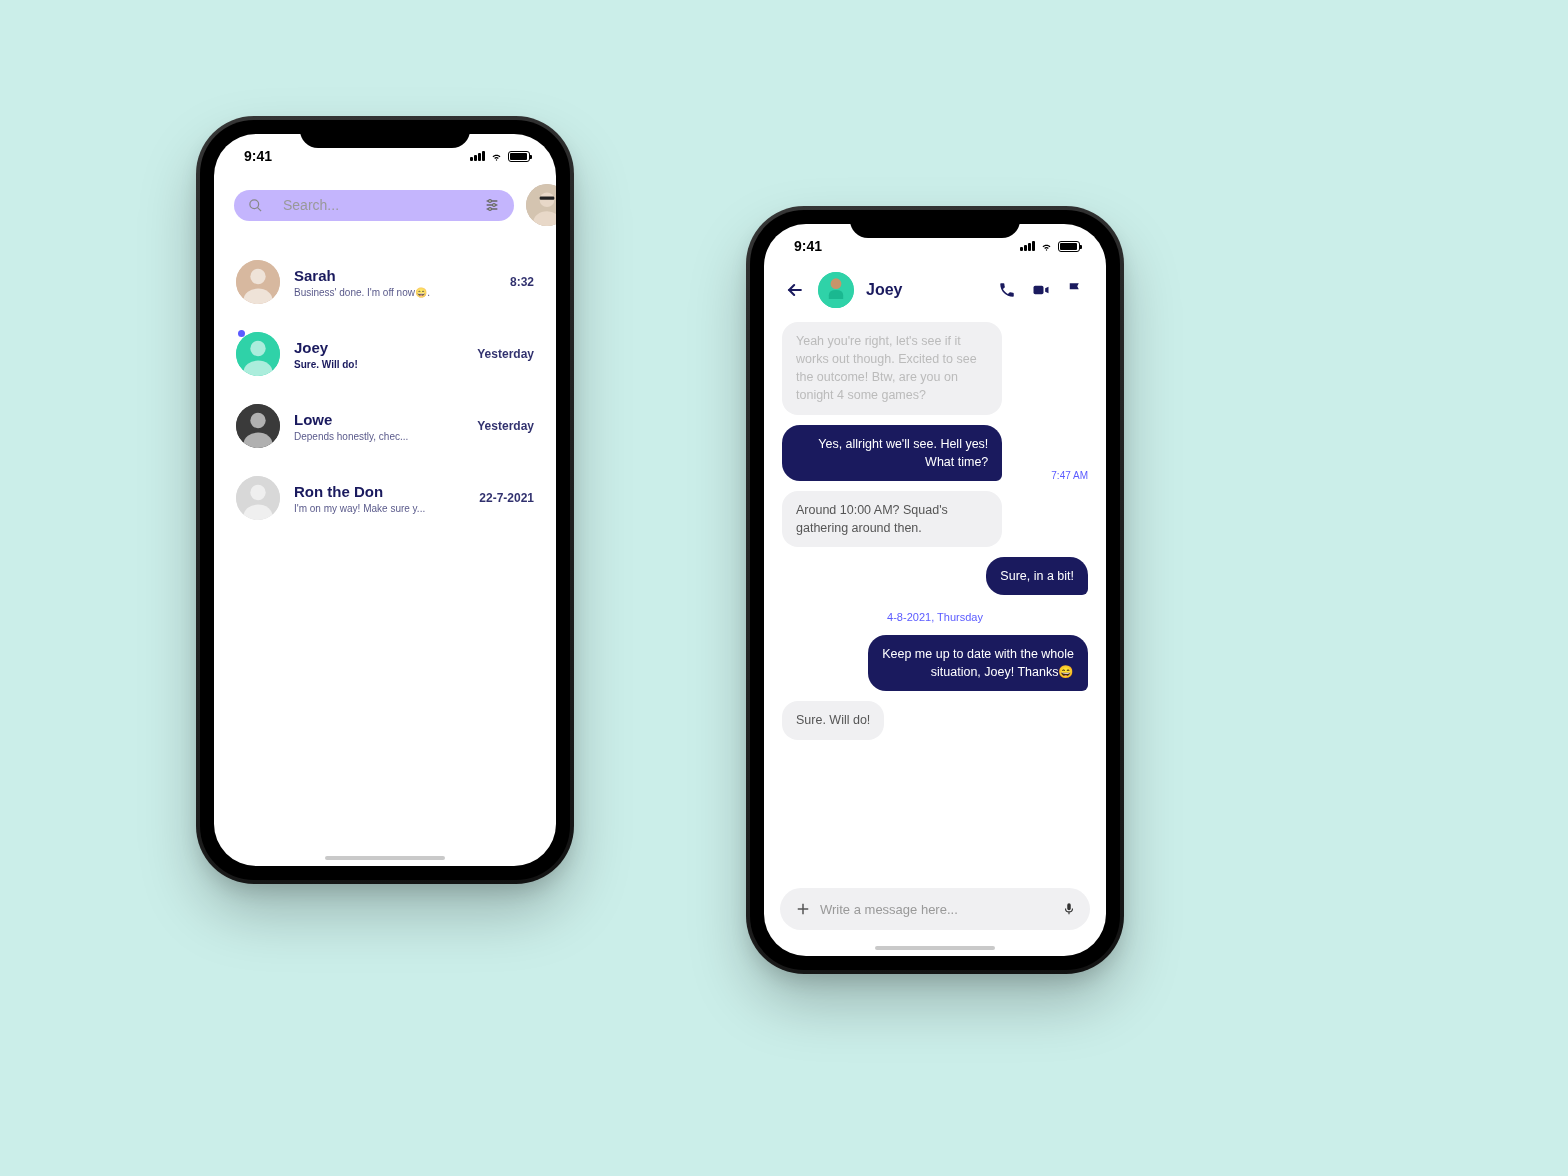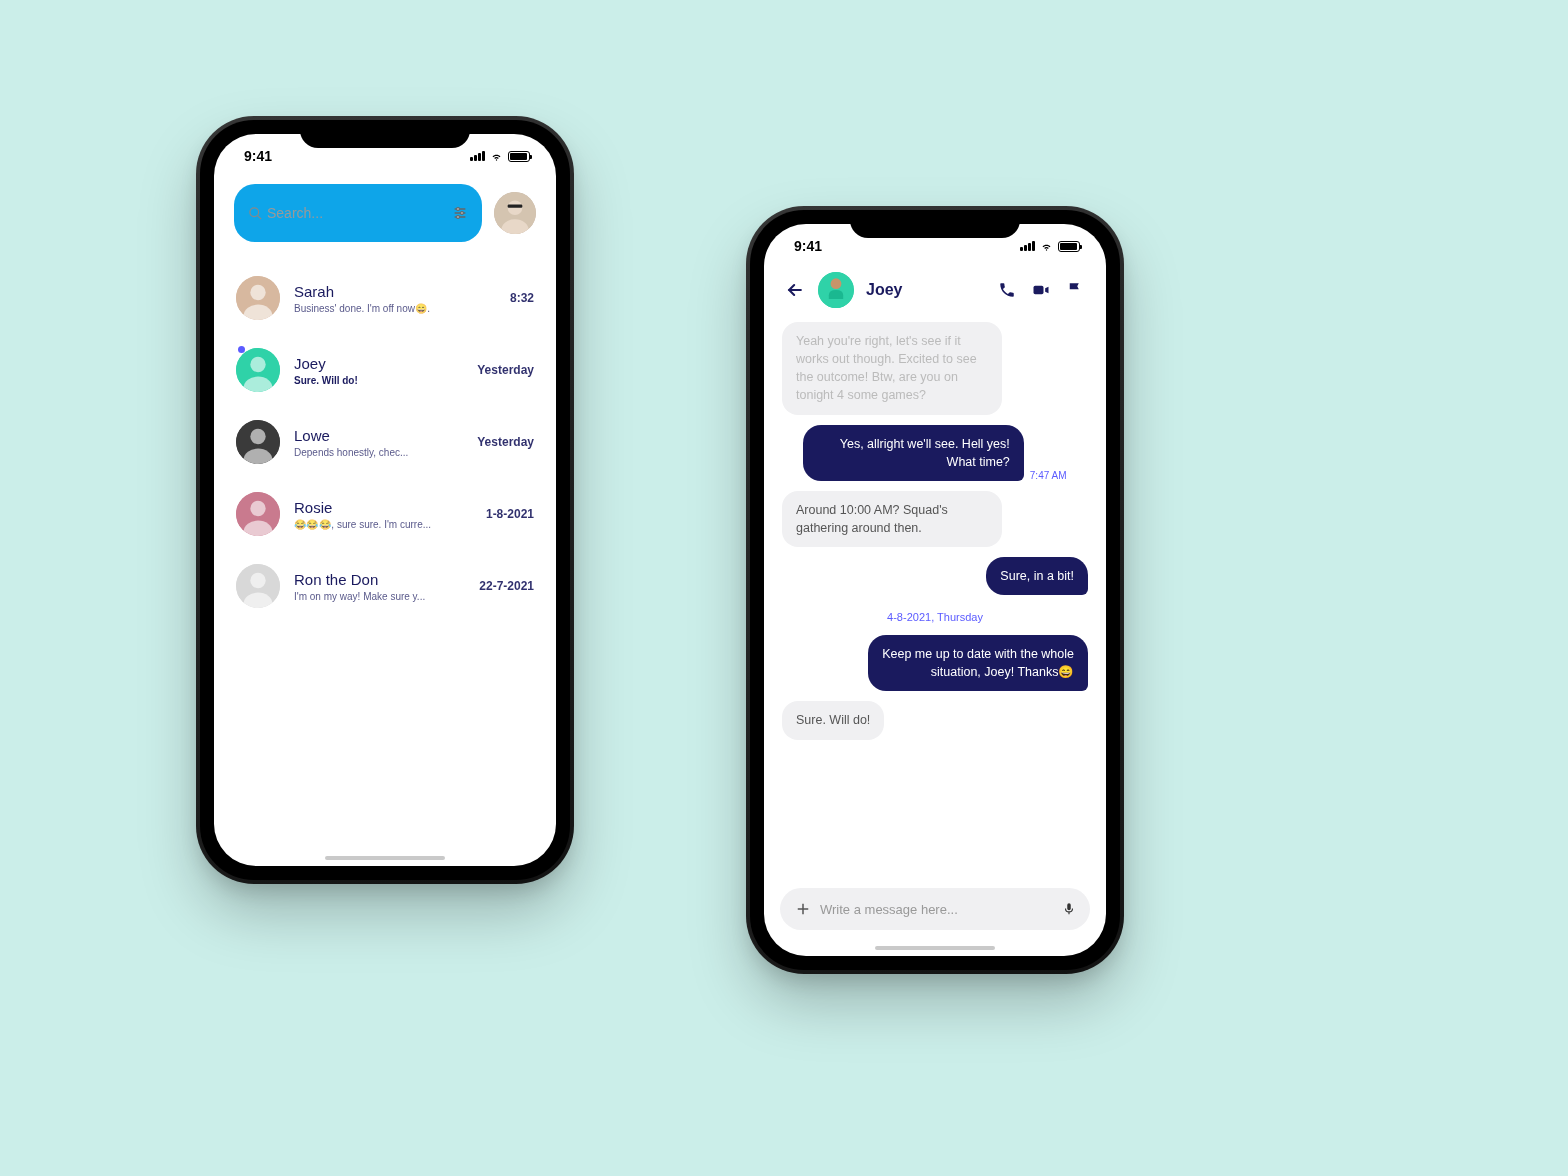--- a/index.html
+++ b/index.html
@@ -63,54 +63,54 @@
   .sig span { width:3px; background:#000; border-radius:1px; }
   .sig span:nth-child(1){height:4px}.sig span:nth-child(2){height:6px}.sig span:nth-child(3){height:8px}.sig span:nth-child(4){height:10px}
   .wifi { width:15px; height:11px; }
   .batt { width:22px; height:11px; border:1px solid #000; border-radius:3px; position:relative; }
   .batt::after{content:'';position:absolute;right:-3px;top:3px;width:2px;height:4px;background:#000;border-radius:0 1px 1px 0;}
   .batt::before{content:'';position:absolute;left:1px;top:1px;bottom:1px;width:17px;background:#000;border-radius:1px;}
 
   
   .topbar { display:flex; align-items:center; gap:12px; padding: 6px 20px 14px; }
   .search {
-    flex:1; height:58px; background:#0ea5e9; border-radius:21px;
-    display:flex; align-items:center; padding:0 14px; gap:4px; color:#888;
+    flex:1; height:31px; background:#c4b5fd; border-radius:21px;
+    display:flex; align-items:center; padding:0 14px; gap:20px; color:#888;
   }
   .search input { flex:1; border:none; background:transparent; font-size:14px; color:#444; outline:none; }
   .search input::placeholder { color:#999; }
   .avatar { width:42px; height:42px; border-radius:50%; flex-shrink:0; display:flex; align-items:center; justify-content:center; font-size:18px; font-weight:600; color:#fff; overflow:hidden; }
   .avatar.sm { width:36px; height:36px; font-size:15px; }
   .tabs { display:flex; padding:0 10px; }
   .tab { flex:1; text-align:center; padding:10px 0 12px; font-size:15px; font-weight:600; color:#999; cursor:pointer; position:relative; }
   .tab.active { color:#1a1a5e; }
   .tab.active::after { content:''; position:absolute; bottom:0; left:10px; right:10px; height:2px; background:#1a1a5e; }
   .chatlist { flex:1; overflow:hidden; padding:6px 0 0; }
   .chatrow { display:flex; align-items:center; gap:14px; padding:14px 22px; position:relative; cursor:pointer; }
   .chatrow .avatar { width:44px; height:44px; }
   .chatinfo { flex:1; min-width:0; }
-  .chatname { font-size:15px; font-weight:400; color:#1a1a5e; margin-bottom:3px; }
+  .chatname { font-size:15px; font-weight:700; color:#1a1a5e; margin-bottom:3px; }
   .chatpreview { font-size:10px; color:#1a1a5e; white-space:nowrap; overflow:hidden; text-overflow:ellipsis; }
   .chatrow.unread .chatpreview { font-weight:700; }
   .chatrow:not(.unread) .chatpreview { opacity:0.75; font-weight:400; }
   .chattime { font-size:12px; font-weight:700; color:#1a1a5e; opacity:0.9; }
   .unread-dot { position:absolute; width:7px; height:7px; background:#5b5bff; border-radius:50%; left:24px; top:12px; }
   .home-ind { position:absolute; bottom:6px; left:50%; transform:translateX(-50%); width:120px; height:4px; background:#c9c9c9; border-radius:3px; }
 
   
   .chat-header { display:flex; align-items:center; gap:12px; padding:4px 20px 10px; }
   .chat-header .title { flex:1; font-weight:700; font-size:16px; color:#1a1a5e; }
   .hicon { width:22px; height:22px; color:#1a1a5e; cursor:pointer; display:flex; align-items:center; justify-content:center; }
   .messages { flex:1; overflow:hidden; padding:4px 18px 10px; display:flex; flex-direction:column; gap:10px; }
   .bubble { max-width:72%; padding:10px 14px; border-radius:18px; font-size:12.5px; line-height:1.45; }
   .bubble.in { background:#f0f0f2; color:#555; border-bottom-left-radius:6px; align-self:flex-start;border-radius:16px; }
   .bubble.in.faded { color:#bbb; }
   .bubble.out { background:#1a1a5e; color:#fff; border-bottom-right-radius:6px; align-self:flex-end; text-align:right; }
   .msgrow { display:flex; align-items:flex-end; gap:6px; }
-  .msgrow.right { justify-content:center; }
+  .msgrow.right { justify-content:space-between; }
   .timestamp { font-size:10px; color:#5b5bff; font-weight:500; }
   .date-sep { text-align:center; font-size:11px; color:#5b5bff; font-weight:500; padding:6px 0 2px; }
   .composer { margin:0 16px 26px; height:42px; background:#f0f0f2; border-radius:21px; display:flex; align-items:center; padding:0 14px; gap:8px; }
   .composer input { flex:1; border:none; background:transparent; font-size:13px; outline:none; }
   .composer input::placeholder { color:#999; }
 </style>
 </head>
 <body>
 
 <div class="phone left">
@@ -197,35 +197,20 @@
               <circle cx="20" cy="20" r="20" fill="#3a3a3a"></circle>
               <circle cx="20" cy="15" r="7" fill="rgba(255,255,255,0.6)"></circle>
               <ellipse cx="20" cy="36" rx="13" ry="10" fill="rgba(255,255,255,0.6)"></ellipse>
             </svg>
     </div>
     <div class="chatinfo">
       <div class="chatname">Lowe</div>
       <div class="chatpreview">Depends honestly, chec...</div>
     </div>
     <div class="chattime">Yesterday</div>
-  </div>
-        <div class="chatrow">
-
-    <div class="avatar" style="background:#c97a8e">
-      <svg viewBox="0 0 40 40" width="44" height="44">
-              <circle cx="20" cy="20" r="20" fill="#c97a8e"></circle>
-              <circle cx="20" cy="15" r="7" fill="rgba(255,255,255,0.6)"></circle>
-              <ellipse cx="20" cy="36" rx="13" ry="10" fill="rgba(255,255,255,0.6)"></ellipse>
-            </svg>
-    </div>
-    <div class="chatinfo">
-      <div class="chatname">Rosie</div>
-      <div class="chatpreview">😂😂😂, sure sure. I'm curre...</div>
-    </div>
-    <div class="chattime">1-8-2021</div>
   </div>
         <div class="chatrow">
 
     <div class="avatar" style="background:#d8d8d8">
       <svg viewBox="0 0 40 40" width="44" height="44">
               <circle cx="20" cy="20" r="20" fill="#d8d8d8"></circle>
               <circle cx="20" cy="15" r="7" fill="rgba(255,255,255,0.6)"></circle>
               <ellipse cx="20" cy="36" rx="13" ry="10" fill="rgba(255,255,255,0.6)"></ellipse>
             </svg>
     </div>

